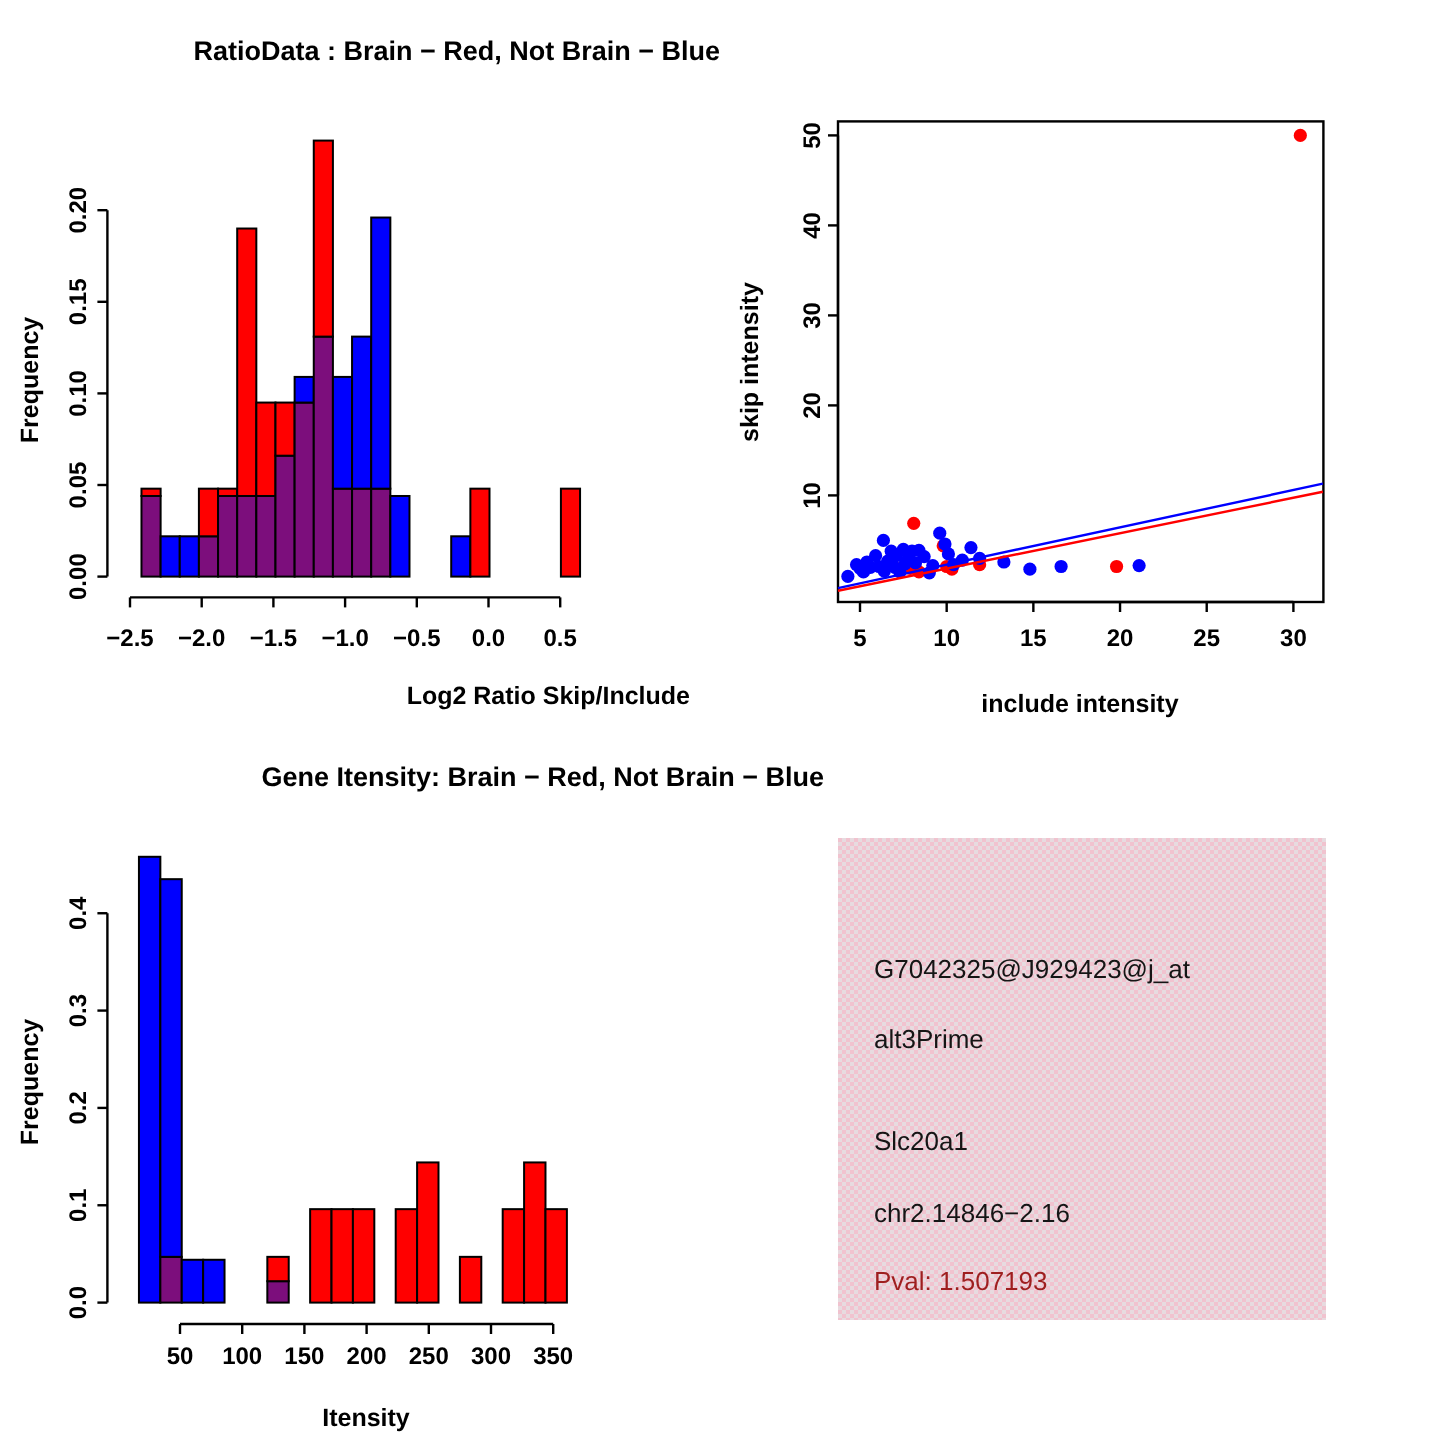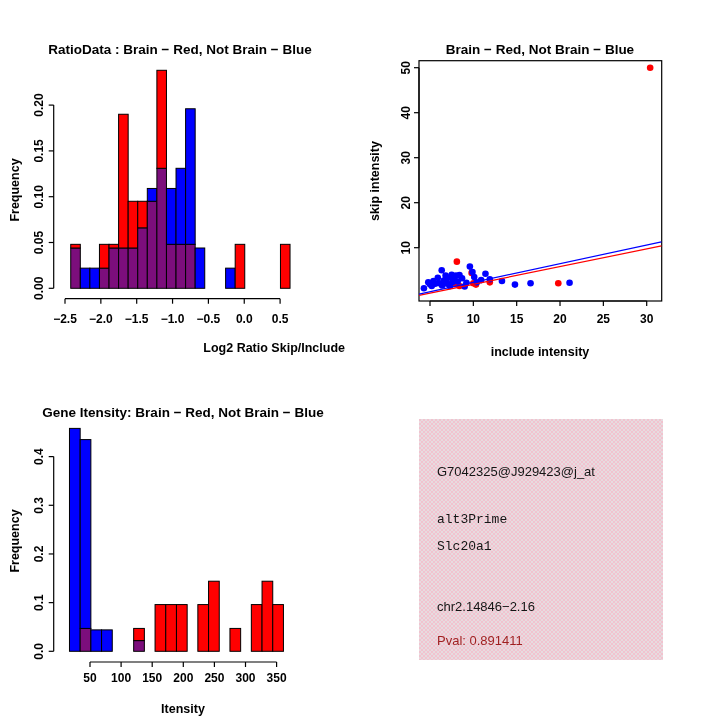--- a/index.html
+++ b/index.html
@@ -1,19 +1,19 @@
 <!DOCTYPE html>
 <html><head>
 <meta charset="utf-8">
 <style>
   html,body{margin:0;padding:0;background:#ffffff;}
   body{width:720px;height:720px;position:relative;font-family:"Liberation Sans",sans-serif;overflow:hidden;}
   #stage{position:absolute;left:0;top:0;width:720px;height:720px;}
   #plots{position:absolute;left:0;top:0;}
-  .ptitle{position:absolute;font-weight:bold;font-size:13.5px;line-height:14px;color:#000;white-space:nowrap;text-align:center;margin-top:24px;}
+  .ptitle{position:absolute;font-weight:bold;font-size:13.5px;line-height:14px;color:#000;white-space:nowrap;text-align:right;}
   .alab{position:absolute;font-weight:bold;font-size:12.5px;color:#000;white-space:nowrap;}
   .clab{text-align:center;}
   .vlab{transform:translate(-50%,-50%) rotate(-90deg);}
   text.tick{font-family:"Liberation Sans",sans-serif;font-weight:bold;font-size:12px;fill:#000;}
   .axl{stroke:#000;stroke-width:1.2;fill:none;}
   .bar{stroke:#000;stroke-width:1;}
   .fitline{stroke-width:1.2;fill:none;}
   #infobox{position:absolute;left:419px;top:419px;width:244px;height:241px;
     background-color:#f1c3cf;
     background-image:
@@ -194,33 +194,32 @@
       <rect x="176.458" y="604.5767999999999" width="10.6984" height="46.72320000000002" fill="#ff0000" class="bar"></rect>
       <rect x="197.8548" y="604.5767999999999" width="10.6984" height="46.72320000000002" fill="#ff0000" class="bar"></rect>
       <rect x="208.5532" y="581.2152" width="10.6984" height="70.08479999999997" fill="#ff0000" class="bar"></rect>
       <rect x="229.95" y="628.4250999999999" width="10.6984" height="22.874900000000025" fill="#ff0000" class="bar"></rect>
       <rect x="251.34679999999997" y="604.5767999999999" width="10.6984" height="46.72320000000002" fill="#ff0000" class="bar"></rect>
       <rect x="262.0452" y="581.2152" width="10.6984" height="70.08479999999997" fill="#ff0000" class="bar"></rect>
       <rect x="272.7436" y="604.5767999999999" width="10.6984" height="46.72320000000002" fill="#ff0000" class="bar"></rect>
     </svg>
 
   <div class="ptitle" style="left:0;width:360px;top:19px;">RatioData : Brain − Red, Not Brain − Blue</div>
-  <div class="ptitle" style="left:360px;width:360px;top:19px;">Brain − Red, Not Brain − Blue</div>
-  <div class="ptitle" style="left:0;width:366px;top:382px;">Gene Itensity: Brain − Red, Not Brain − Blue</div>
+  <div class="ptitle" style="left:0;width:366px;top:382px;padding-left:46px;">Gene Itensity: Brain − Red, Not Brain − Blue</div>
 
   <div class="alab clab" style="left:0;width:345px;top:341px;text-align:right;">Log2 Ratio Skip/Include</div>
   <div class="alab vlab" style="left:15px;top:190px;">Frequency</div>
 
   <div class="alab clab" style="left:360px;width:360px;top:345px;">include intensity</div>
   <div class="alab vlab" style="left:375px;top:181px;">skip intensity</div>
 
   <div class="alab clab" style="left:0;width:366px;top:702px;">Itensity</div>
   <div class="alab vlab" style="left:15px;top:541px;">Frequency</div>
 
   <div id="infobox">
-    <div class="iline" style="top:45px;">G7042325@J929423@j_at</div>
-    <div class="iline" style="top:93px;font-family:Liberation Mono, monospace;">alt3Prime</div>
-    <div class="iline" style="top:120px;font-family:Liberation Mono, monospace;">Slc20a1</div>
+    <div class="iline" style="top:58px;">G7042325@J929423@j_at</div>
+    <div class="iline" style="top:93px;">alt3Prime</div>
+    <div class="iline" style="top:144px;">Slc20a1</div>
     <div class="iline" style="top:180px;text-align:right;">chr2.14846−2.16</div>
-    <div class="iline pval" style="top: 214px; color: rgb(158, 31, 31);">Pval: 0.891411</div>
+    <div class="iline pval" style="top: 214px; color: rgb(158, 31, 31);">Pval: 1.507193</div>
   </div>
 
 </div>
 
 </body></html>

